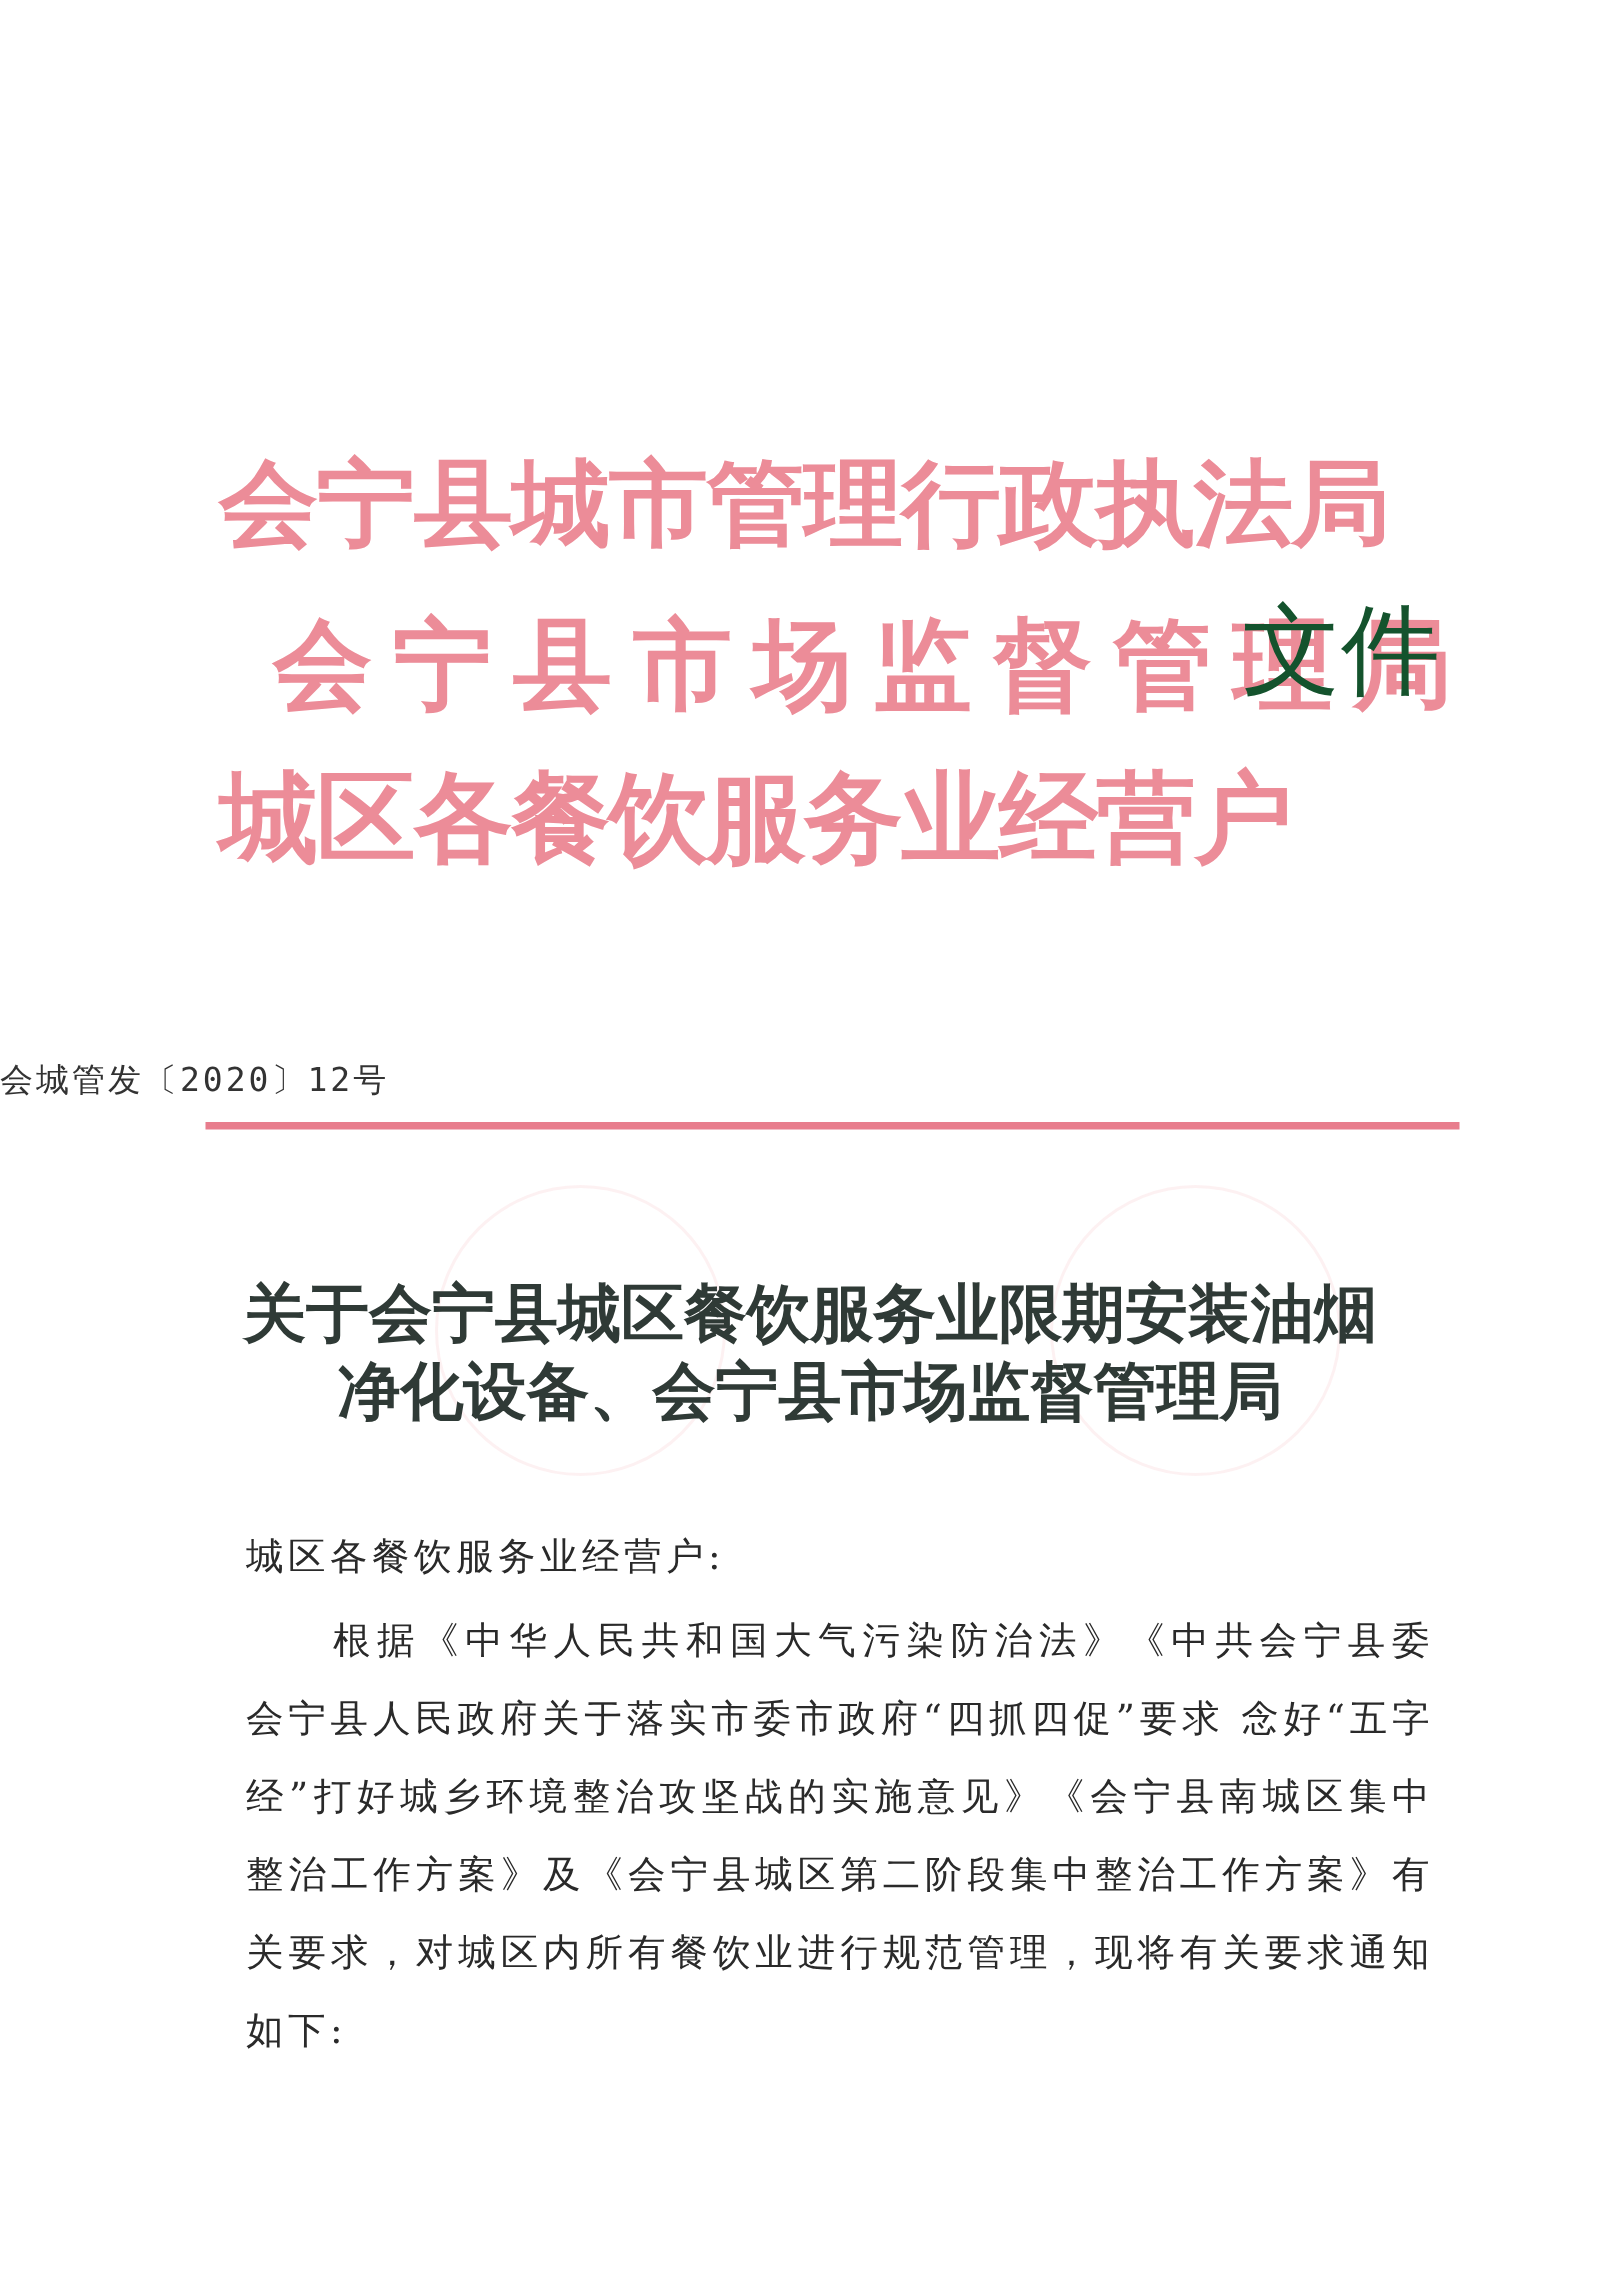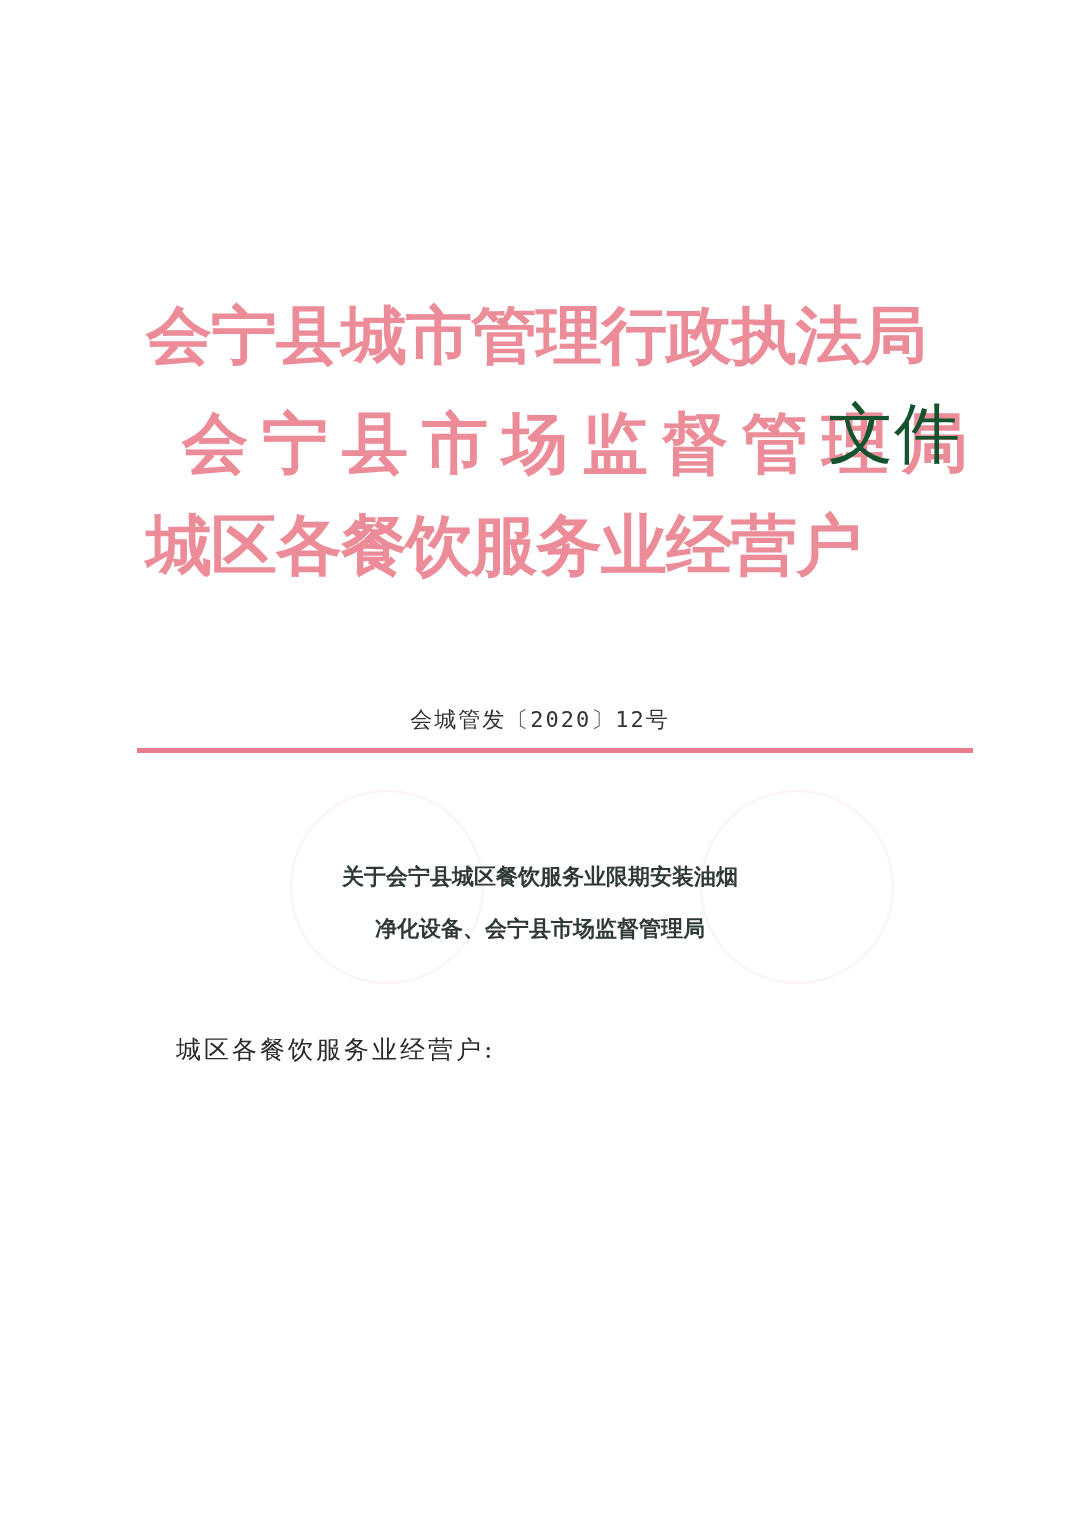--- a/index.html
+++ b/index.html
@@ -32,21 +32,21 @@
     color: #14532d;
     font-family: "DejaVu Serif", serif;
     font-weight: normal;
     font-size: 66px;
     line-height: 76px;
     white-space: nowrap;
   }
   .doc-number {
     position: absolute;
     left: 0; right: 0; top: 705px;
-    text-align: center;
+    text-align: left;
     font-size: 22px;
     color: #333;
     letter-spacing: 2px;
     font-family: "DejaVu Sans Mono", monospace;
   }
   .red-rule {
     position: absolute;
     left: 137px; top: 748px;
     width: 836px; height: 5px;
     background: #e87d8d;
@@ -57,36 +57,36 @@
     border-radius: 50%;
   }
   .seal-1 { left: 290px; top: 790px; width: 190px; height: 190px; }
   .seal-2 { left: 700px; top: 790px; width: 190px; height: 190px; }
   .title {
     position: absolute;
     left: 0; right: 0; top: 850px;
     text-align: center;
     font-family: "DejaVu Serif", serif;
     font-weight: bold;
-    font-size: 22px;
+    font-size: 42px;
     line-height: 52px;
     color: #2f3a36;
   }
   .title div { white-space: nowrap; }
   .body-text {
     position: absolute;
     left: 160px; top: 1008px;
     width: 800px;
     font-family: "DejaVu Serif", serif;
     font-size: 25px;
     line-height: 52px;
     color: #2a2a2a;
     letter-spacing: 3px;
   }
-  .body-text p { margin: 16px; }
+  .body-text p { margin: 4px; }
   .salutation { }
   .para { text-indent: 58px; text-align: justify; }
 </style>
 </head>
 <body>
 
 <div class="page">
 
   <div class="header-block">
     <div class="header-line hl-1">会宁县城市管理行政执法局</div>
@@ -102,15 +102,16 @@
   <div class="seal seal-1"></div>
   <div class="seal seal-2"></div>
 
   <div class="title">
     <div>关于会宁县城区餐饮服务业限期安装油烟</div>
     <div>净化设备、会宁县市场监督管理局</div>
   </div>
 
   <div class="body-text">
     <p class="salutation">城区各餐饮服务业经营户:</p>
+    <p class="para">根据《中华人民共和国大气污染防治法》《中共会宁县委 会宁县人民政府关于落实市委市政府“四抓四促”要求 念好“五字经”打好城乡环境整治攻坚战的实施意见》《会宁县南城区集中整治工作方案》及《会宁县城区第二阶段集中整治工作方案》有关要求，对城区内所有餐饮业进行规范管理，现将有关要求通知如下:</p>
   </div>
 
 </div>
 
 </body></html>

